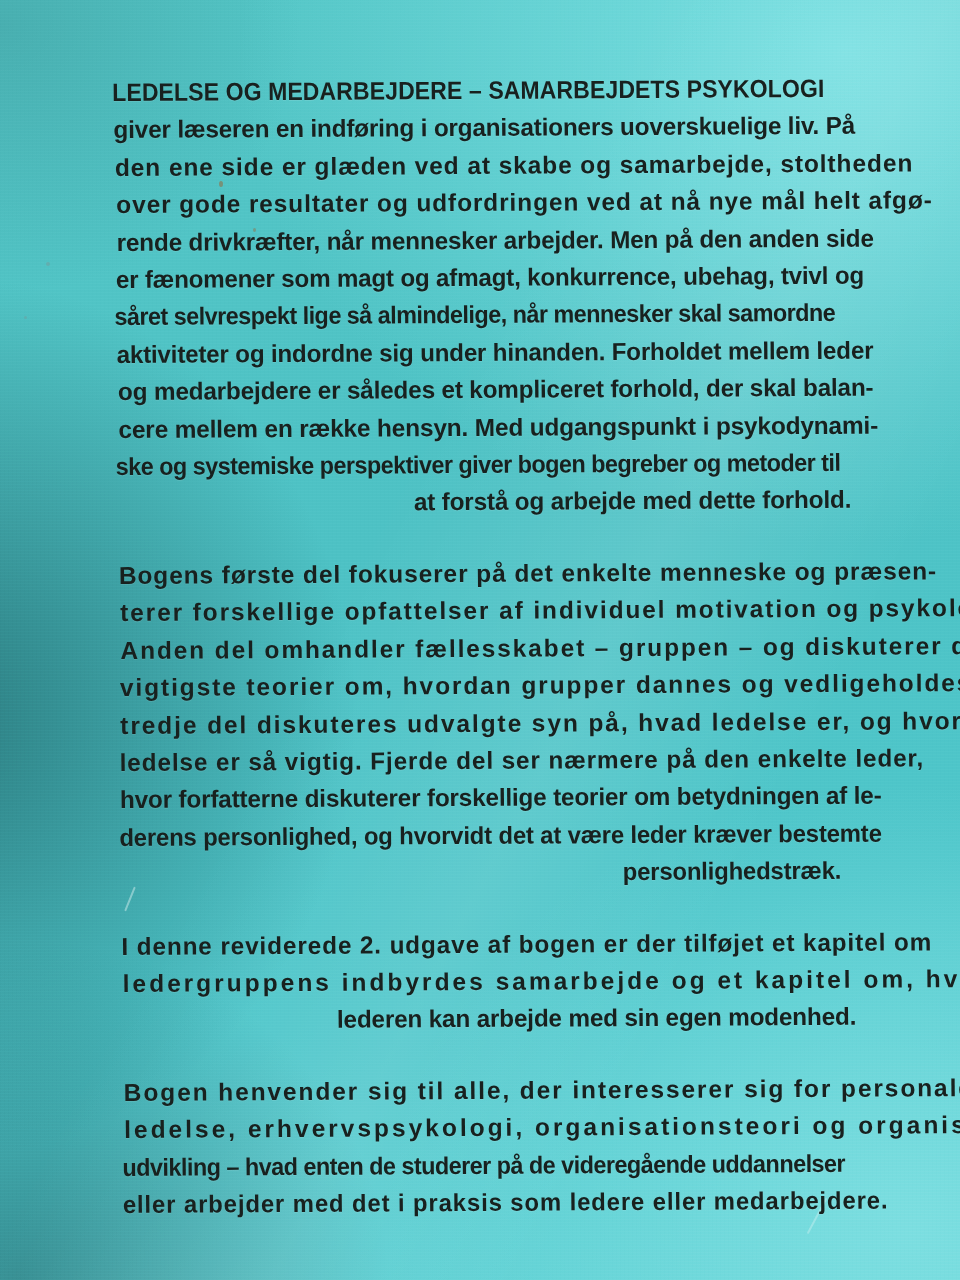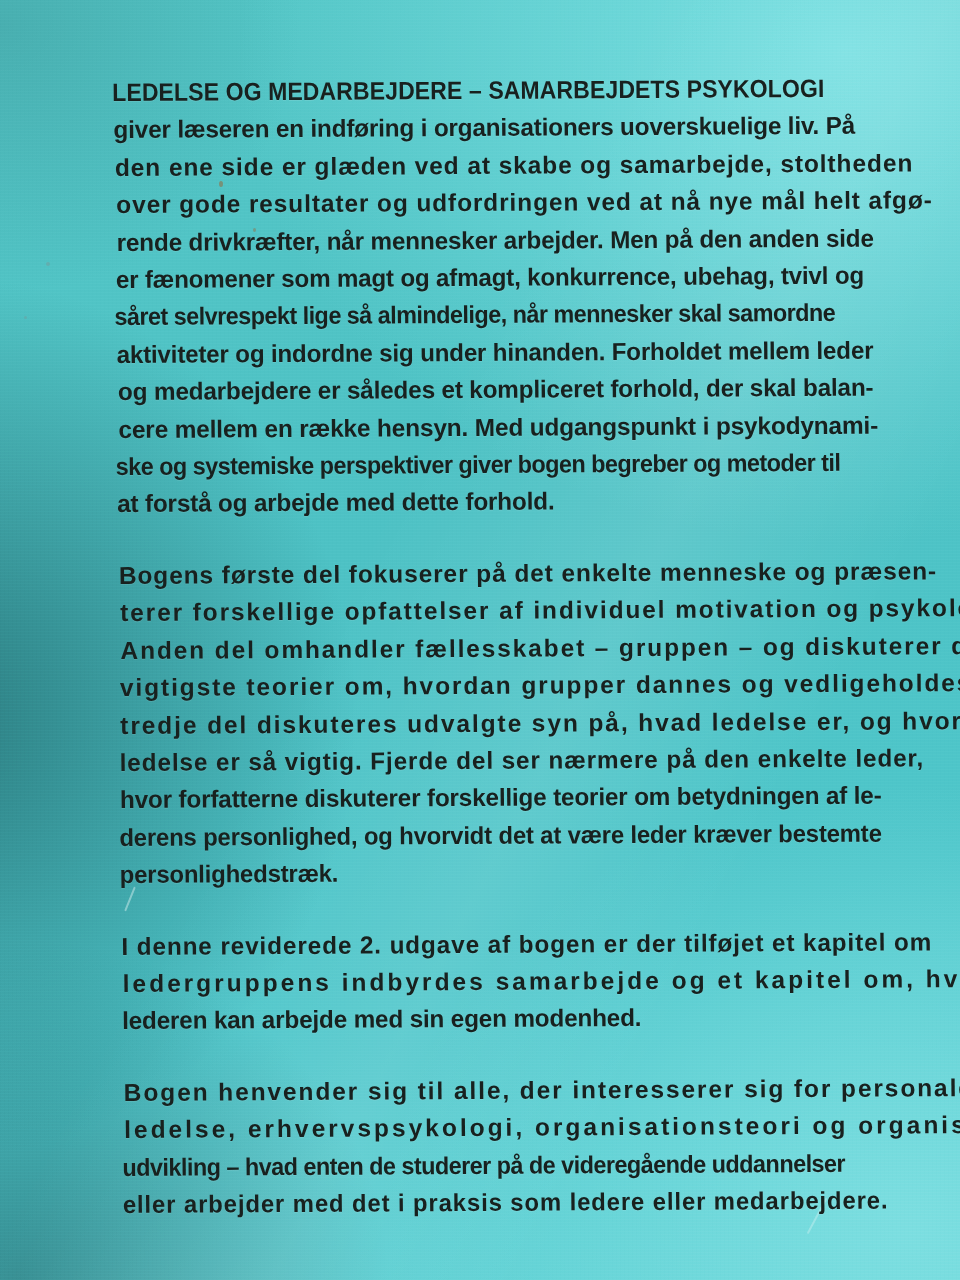--- a/index.html
+++ b/index.html
@@ -21,20 +21,21 @@
       
       radial-gradient(95% 60% at 95% 96%,  rgba(128,224,226,0.88) 0%, rgba(128,224,226,0.0) 58%),
       
       radial-gradient(60% 48% at -6% 56%,  rgba(30,96,100,0.70) 0%, rgba(30,96,100,0.0) 72%),
       
       radial-gradient(55% 38% at 2% 100%,  rgba(28,92,96,0.55) 0%, rgba(28,92,96,0.0) 70%),
       
       radial-gradient(45% 30% at 0% 2%,    rgba(45,120,124,0.30) 0%, rgba(45,120,124,0.0) 70%),
       
       linear-gradient(165deg, #54c6c6 0%, #4dc1c4 42%, #4ec6ca 72%, #62d3d6 100%);
+    text-align: right;
   }
 
   
   #grain {
     position:absolute; inset:0;
     pointer-events:none;
     opacity:.18;
     background-image:
       repeating-linear-gradient(0deg, rgba(255,255,255,.16) 0 1px, rgba(0,0,0,0) 1px 3px),
       repeating-linear-gradient(90deg, rgba(0,0,0,.07) 0 1px, rgba(0,0,0,0) 1px 4px);

